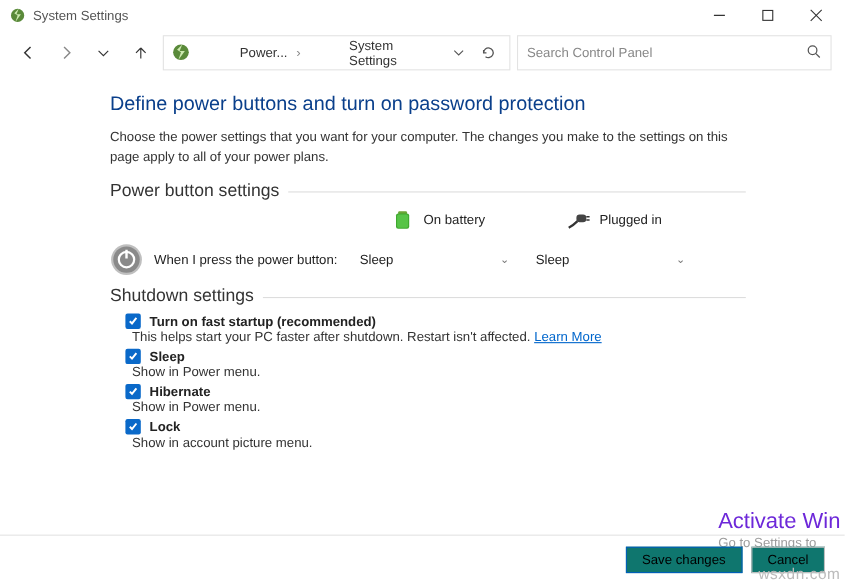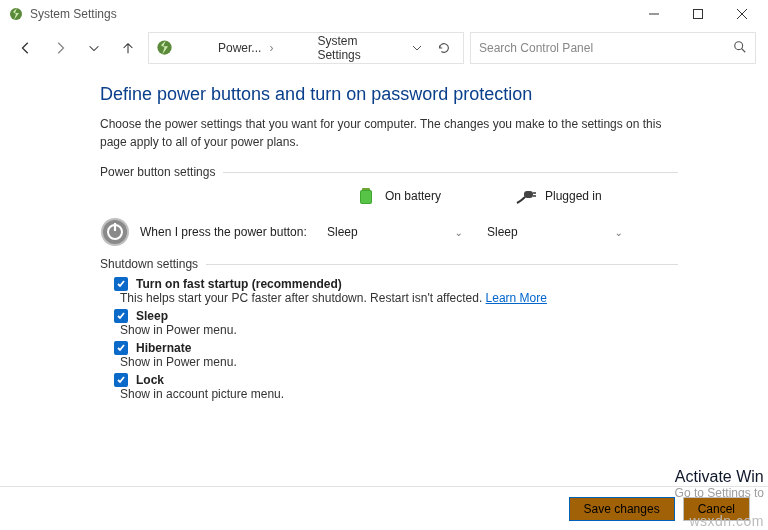--- a/index.html
+++ b/index.html
@@ -19,44 +19,44 @@
   .crumb-sep { color: #888; padding: 0 4px; }
   .addr-tail { flex: 1; }
   .addr-btn { width: 28px; display: flex; justify-content: center; align-items: center; color: #555; }
   .search { width: 286px; display: flex; align-items: center; border: 1px solid #e3e3e3; height: 32px; padding: 0 8px; }
   .search .placeholder { flex: 1; color: #888; }
   .search-icon { color: #555; }
   .content { flex: 1; padding: 10px 90px 10px 100px; overflow: hidden; }
   h1 { color: #0a3f8b; font-weight: 400; font-size: 18px; margin: 0 0 10px 0; }
   .subtext { color: #333; font-size: 12px; line-height: 1.5; margin-bottom: 14px; }
   .section-header { display: flex; align-items: center; margin: 4px 0 6px 0; }
-  .section-header span { color: #333; font-size: 12px; padding-right: 8px; }
+  .section-header span { color: #333; font-size: 16px; padding-right: 8px; }
   .section-header .rule { flex: 1; border-top: 1px solid #ddd; }
   .col-headers { display: flex; align-items: center; margin: 6px 0 10px 0; }
   .col-spacer { width: 255px; }
   .col { width: 160px; display: flex; align-items: center; gap: 8px; font-size: 12px; }
   .battery-icon, .plug2-icon { width: 22px; height: 22px; }
   .row { display: flex; align-items: center; margin-bottom: 10px; }
   .power-btn-icon { width: 30px; height: 30px; margin-right: 10px; }
   .row label { width: 180px; }
   .dropdown { width: 150px; height: 24px; border: 1px solid transparent; display: flex; align-items: center; justify-content: space-between; padding: 0 6px; margin-right: 10px; cursor: default; }
   .chev { color: #777; font-size: 10px; }
   .shutdown-list { padding-left: 14px; }
   .check-item { margin-bottom: 4px; }
   .check-row { display: flex; align-items: center; gap: 8px; }
   .checkbox { width: 14px; height: 14px; background: #0a69c9; display: flex; align-items: center; justify-content: center; border-radius: 2px; }
   .checkbox svg { width: 10px; height: 10px; }
   .check-label { font-weight: 600; font-size: 12px; }
   .check-sub { margin-left: 6px; color: #333; font-size: 12px; }
   .learn { color: #0066cc; text-decoration: underline; cursor: pointer; }
   .footer { height: 44px; border-top: 1px solid #e3e3e3; display: flex; align-items: center; justify-content: flex-end; padding: 0 18px; gap: 8px; position: relative; }
-  .btn { border: 1px solid #bfbfbf; background: #a16207; padding: 4px 14px; font-size: 12px; cursor: default; }
+  .btn { border: 1px solid #bfbfbf; background: #0f766e; padding: 4px 14px; font-size: 12px; cursor: default; }
   .btn.primary { border-color: #005fb8; }
   .watermark { position: absolute; right: 4px; bottom: 30px; text-align: left; pointer-events: none; }
-  .watermark .wm1 { color: #0f172a; font-size: 16px; text-align: center; }
+  .watermark .wm1 { color: #6d28d9; font-size: 20px; }
   .watermark .wm2 { color: #9d9d9d; font-size: 12px; }
   .attrib { position: absolute; right: 4px; bottom: 1px; font-size: 14px; color: #bbb; letter-spacing: 0.5px; }
 </style>
 </head>
 <body>
 
 <div class="window">
 
   <div class="titlebar">
     <span class="app-icon">

